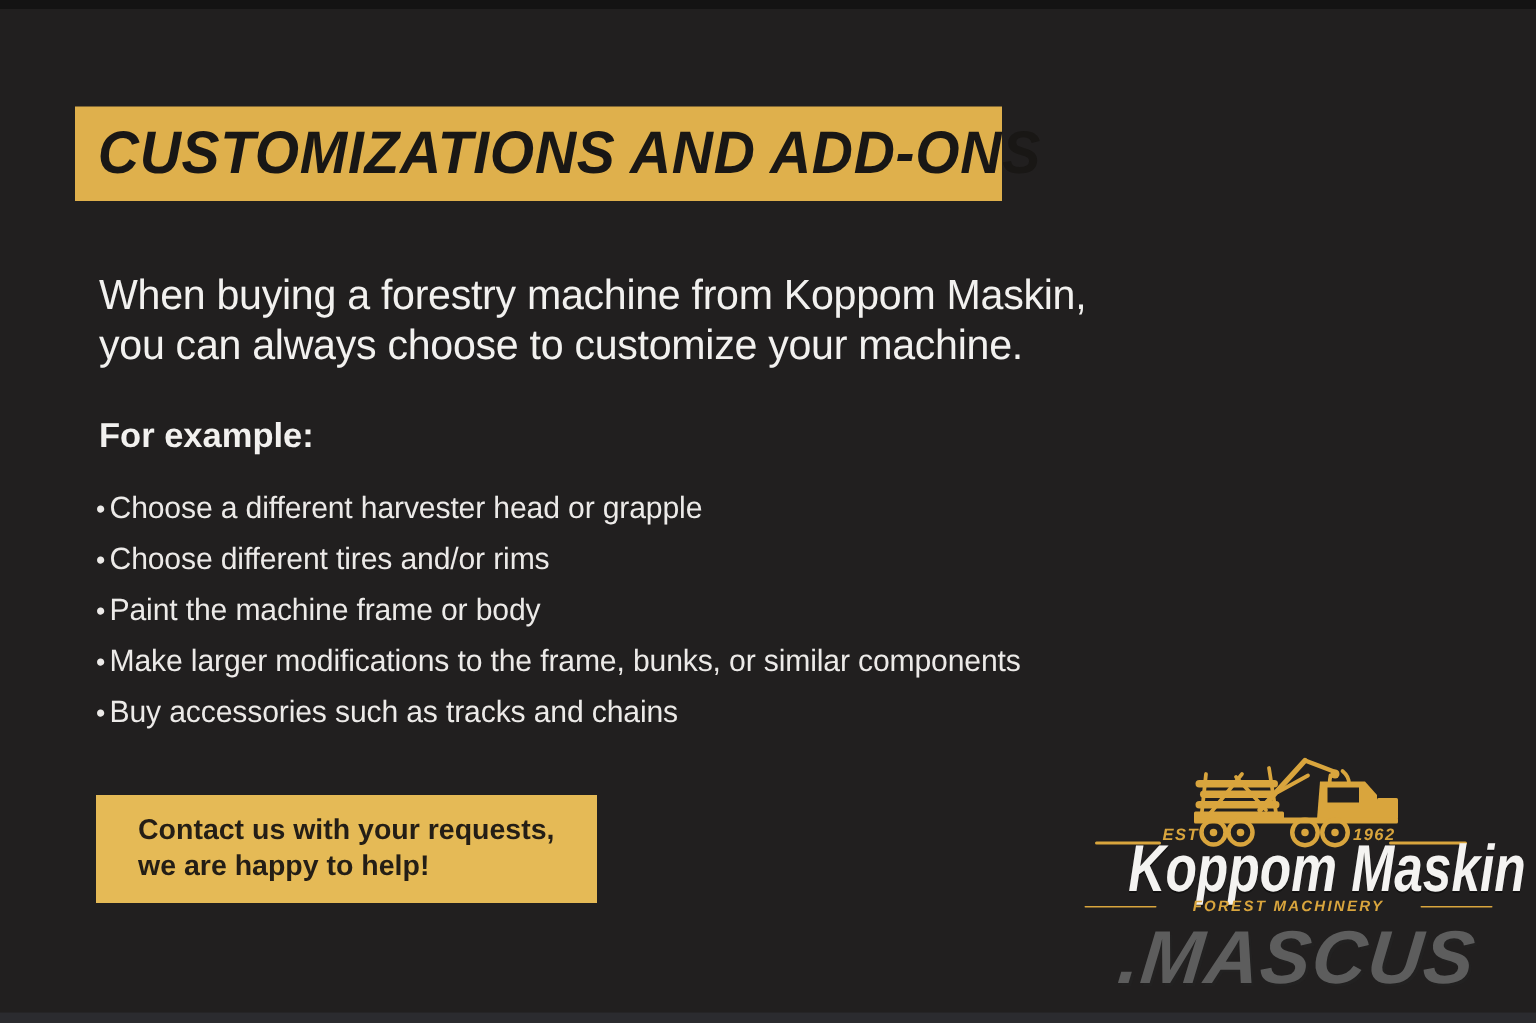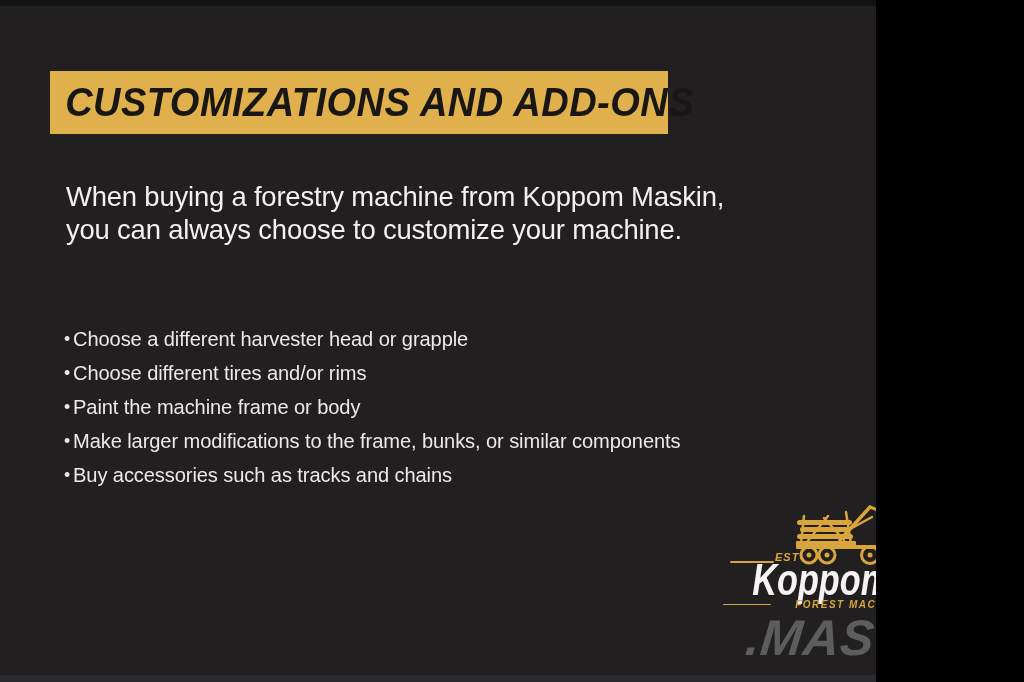--- a/index.html
+++ b/index.html
@@ -1,17 +1,17 @@
 <!DOCTYPE html>
 <html><head>
 <meta charset="utf-8">
 <style>
   html,body{margin:0;padding:0;background:#000;}
   .stage{
-    position:relative;width:876px;height:682px;overflow:hidden;
+    position:relative;width:1024px;height:682px;overflow:hidden;
     background:#211f1f;
     font-family:"Liberation Sans", sans-serif;
     -webkit-font-smoothing:antialiased;
   }
   .edge-top{position:absolute;left:0;top:0;width:1024px;height:6px;background:#141313;}
   .edge-bottom{position:absolute;left:0;bottom:0;width:1024px;height:7px;background:#2b2b2f;}
 
   
   .banner{
     position:absolute;left:50px;top:71px;width:618px;height:63px;
@@ -102,20 +102,21 @@
 
   <div class="banner">
     <span class="banner-text">CUSTOMIZATIONS AND ADD-ONS</span>
   </div>
 
   <div class="intro">
     <div>When buying a forestry machine from Koppom Maskin,</div>
     <div>you can always choose to customize your machine.</div>
   </div>
 
+  <div class="for-example">For example:</div>
 
   <div class="bullets">
     <div class="bullet-item">
       <span class="dot">•</span>
       <span>Choose a different harvester head or grapple</span>
     </div>
     <div class="bullet-item">
       <span class="dot">•</span>
       <span>Choose different tires and/or rims</span>
     </div>
@@ -126,20 +127,24 @@
     <div class="bullet-item">
       <span class="dot">•</span>
       <span>Make larger modifications to the frame, bunks, or similar components</span>
     </div>
     <div class="bullet-item">
       <span class="dot">•</span>
       <span>Buy accessories such as tracks and chains</span>
     </div>
   </div>
 
+  <div class="contact-box">
+    <div>Contact us with your requests,</div>
+    <div>we are happy to help!</div>
+  </div>
 
   <div class="logo">
     <svg class="machine" viewBox="0 0 142 64" aria-hidden="true">
       <g stroke="#d9a53d" fill="none" stroke-width="2.5" stroke-linecap="round">
         <path d="M10,14 L7,42"></path>
         <path d="M52,10 L57,42"></path>
         <path d="M13,40 L34,14"></path>
         <path d="M30,16 L50,38"></path>
         <path d="M46,38 L76,5" stroke-width="3.5"></path>
         <path d="M76,5 L97,13" stroke-width="3"></path>

